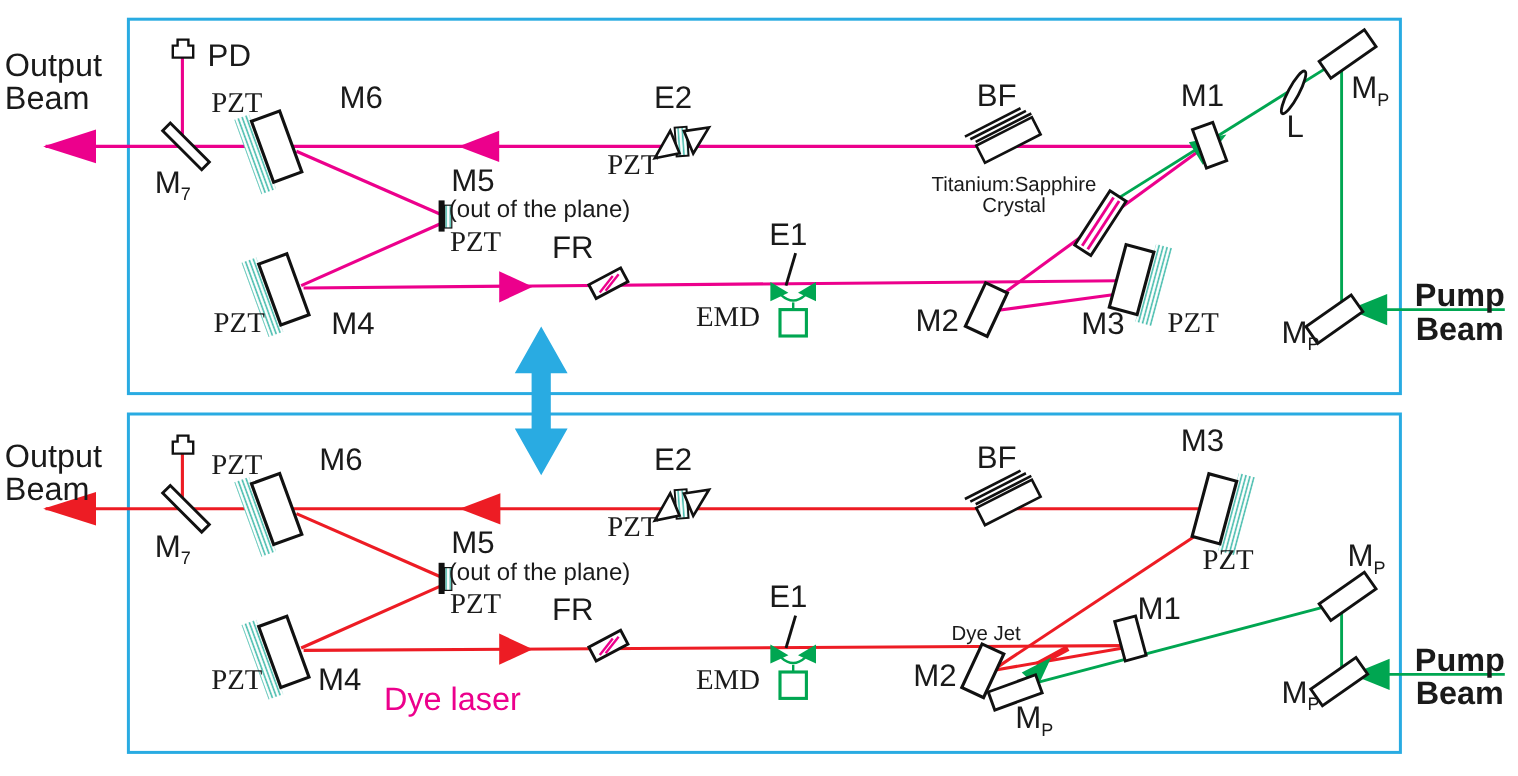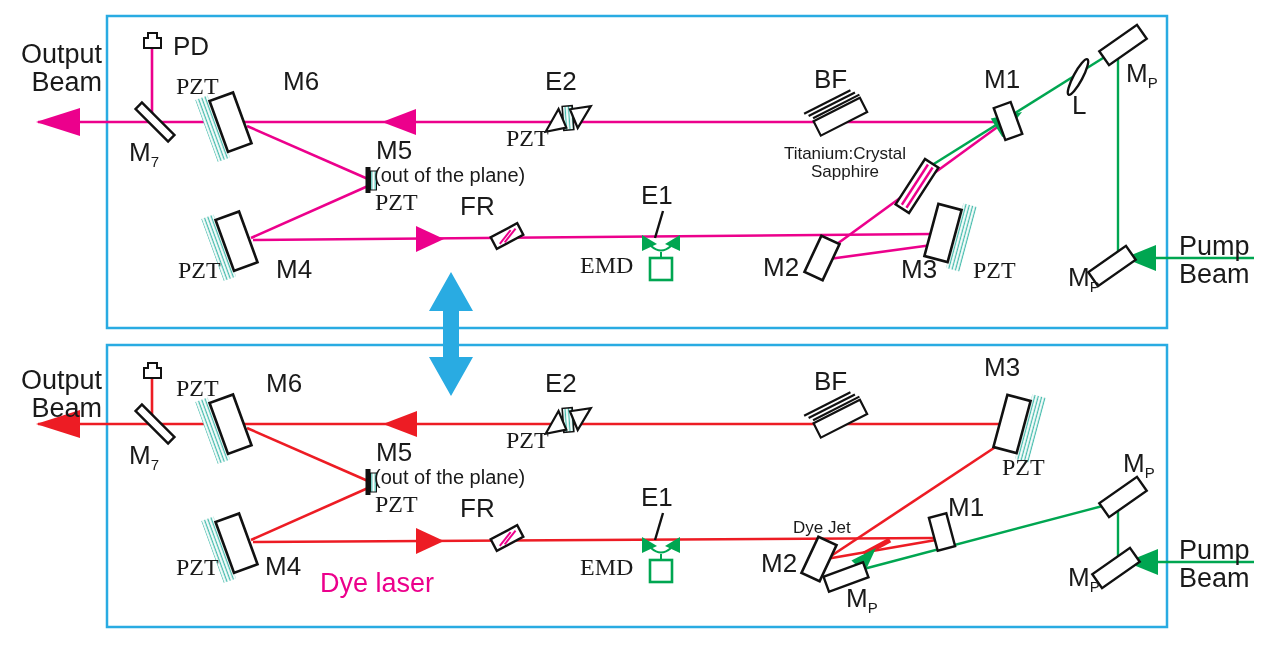--- a/index.html
+++ b/index.html
@@ -4,22 +4,22 @@
 <style>
   html,body{margin:0;padding:0;background:#fff;}
   #stage{position:relative;width:1265px;height:647px;background:#fff;overflow:hidden;
          font-family:"Liberation Sans",sans-serif;}
   #diagram{position:absolute;left:0;top:0;}
   .lbl{position:absolute;font-size:26px;color:#1a1a1a;white-space:nowrap;line-height:1.05;}
   .pzt{font-size:24px;font-family:Liberation Serif, serif;}
   .sm{font-size:20px;}
   .md{font-size:17px;}
   .title{font-size:27px;color:#EC008C;}
-  .two{text-align:right;font-size:27px;line-height:28px;}
-  .left{text-align:right;}
+  .two{text-align:left;font-size:27px;line-height:28px;}
+  .left{text-align:center;font-weight:bold;}
   .sub{font-size:15px;vertical-align:-6px;}
 </style>
 </head>
 <body>
 
 <div id="stage">
 
 <svg id="diagram" width="1265" height="647" viewBox="0 0 1265 647">
   <defs>
     <pattern id="hatch" width="3.4" height="4" patternUnits="userSpaceOnUse">
@@ -232,22 +232,22 @@
 <div class="lbl pzt" style="left:375px;top:190px">PZT</div>
 <div class="lbl pzt" style="left:178px;top:258px">PZT</div>
 <div class="lbl" style="left:276px;top:256px">M4</div>
 <div class="lbl" style="left:460px;top:193px">FR</div>
 <div class="lbl" style="left:545px;top:68px">E2</div>
 <div class="lbl pzt" style="left:506px;top:126px">PZT</div>
 <div class="lbl" style="left:641px;top:182px">E1</div>
 <div class="lbl pzt" style="left:580px;top:253px">EMD</div>
 <div class="lbl" style="left:814px;top:66px">BF</div>
 <div class="lbl md" style="left:762px;top:145px;width:166px;text-align:center">
-  <div>Titanium:Crystal</div>
-  <div>Sapphire</div>
+  <div>Titanium:Sapphire</div>
+  <div>Crystal</div>
 </div>
 <div class="lbl" style="left:763px;top:254px">M2</div>
 <div class="lbl" style="left:901px;top:256px">M3</div>
 <div class="lbl pzt" style="left:973px;top:258px">PZT</div>
 <div class="lbl" style="left:984px;top:66px">M1</div>
 <div class="lbl" style="left:1072px;top:92px">L</div>
 <div class="lbl" style="left:1126px;top:60px"><span>M</span><span class="sub">P</span></div>
 <div class="lbl" style="left:1068px;top:264px"><span>M</span><span class="sub">P</span></div>
 <div class="lbl two left" style="left:1179px;top:232px">
   <div>Pump</div>

